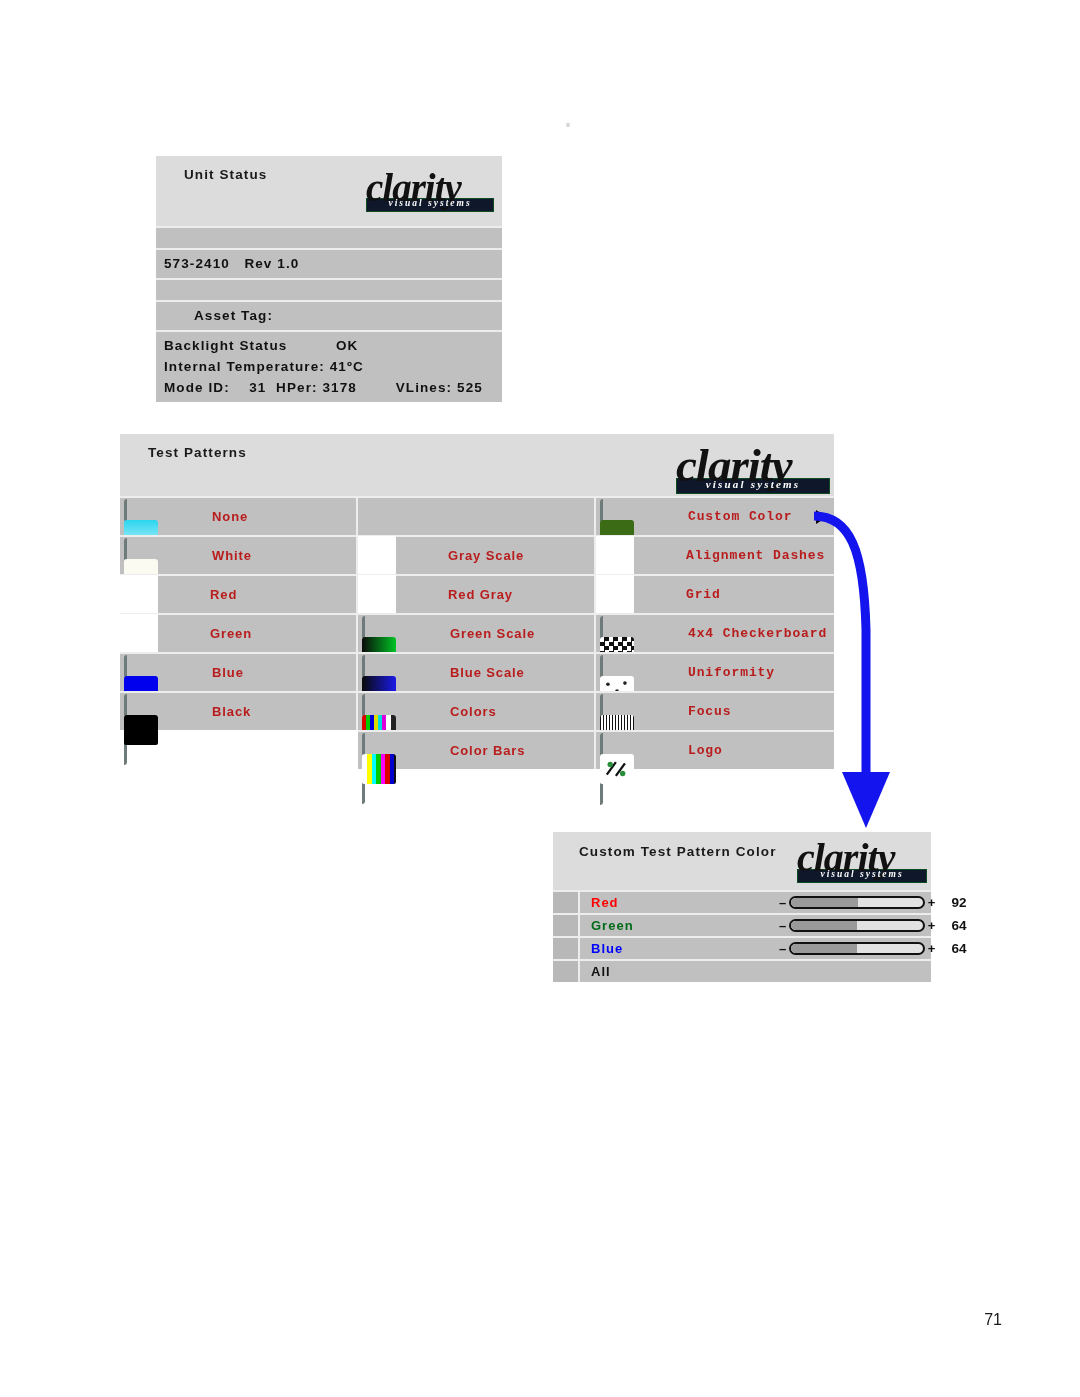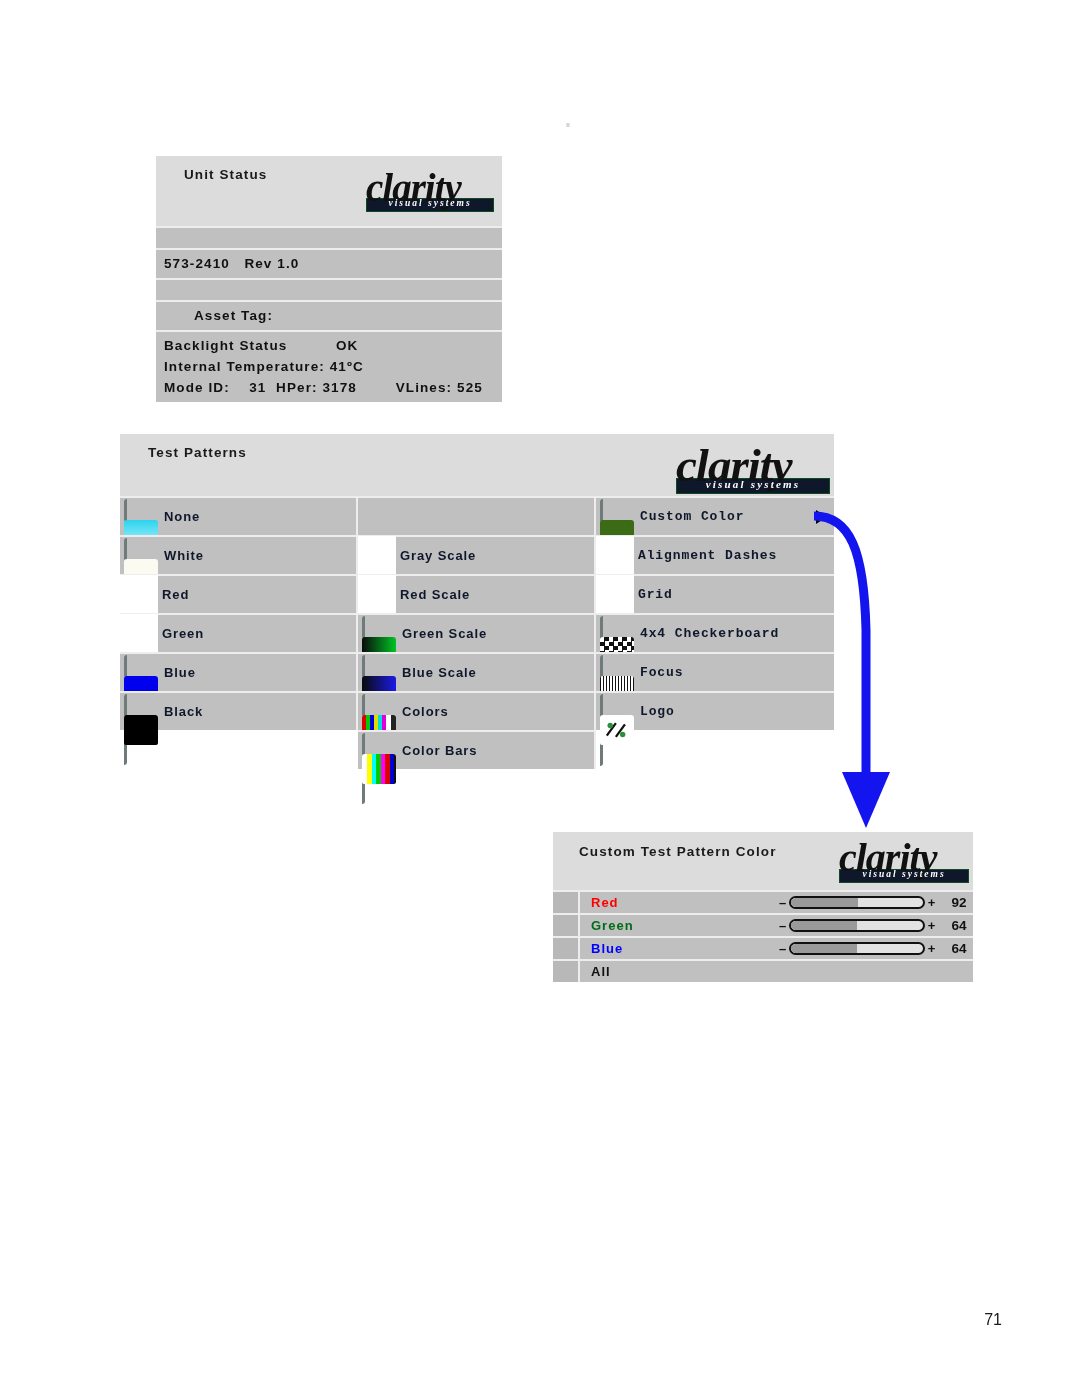--- a/index.html
+++ b/index.html
@@ -80,42 +80,42 @@
   .tp-cell.empty { }
   .tp-icon {
     width:34px; height:30px; margin-left:4px; margin-right:6px;
     flex:0 0 34px;
     position:relative;
   }
   
   .tp-icon.blank { background:#ffffff; width:38px; height:39px; margin:0 4px 0 0; flex:0 0 38px; }
   .tp-icon.none-ph { width:38px; height:39px; background:transparent; flex:0 0 38px; margin:0;}
   .tp-label {
-    font-size:13px; font-weight:bold; color:#0f172a;
-    letter-spacing:.9px; white-space:nowrap;
+    font-size:13px; font-weight:bold; color:#b91c1c;
+    letter-spacing:.9px; white-space:nowrap;margin-left:48px;
   }
   .tp-arrow {
     position:absolute; right:7px; top:50%; transform:translateY(-50%);
     width:0; height:0;
     border-left:11px solid #000; border-top:7px solid transparent; border-bottom:7px solid transparent;
   }
   
   .mon {
     width:34px; height:30px; position:relative;
     background:#6f7a7a;
     border-radius:5px 5px 4px 4px;
     padding:3px;
   }
   .mon > .scr {
     width:100%; height:100%; border-radius:3px 3px 2px 2px;
     overflow:hidden; position:relative; display:block;
   }
 
   
-  #custom-color { left:553px; top:832px; width:420px; }
+  #custom-color { left:553px; top:832px; width:378px; }
   #custom-color .panel-head { height:58px; }
   #custom-color .panel-title { padding:12px 0 0 26px; }
   #custom-color .logo { right:4px; top:6px; width:130px; }
   #custom-color .logo .word { font-size:40px; }
   #custom-color .logo .bar { font-size:9.5px; letter-spacing:2px; margin-top:-9px; height:14px;}
   .cc-row {
     height:23px; background:#c0c0c0;
     border-top:2px solid #ededed;
     display:flex; align-items:center;
   }
@@ -216,21 +216,21 @@
         <div class="tp-cell empty">
           <span class="tp-icon none-ph"></span>
           <span class="tp-label"></span>
         </div>
         <div class="tp-cell">
           <span class="tp-icon blank"></span>
           <span class="tp-label">Gray Scale</span>
         </div>
         <div class="tp-cell">
           <span class="tp-icon blank"></span>
-          <span class="tp-label">Red Scale</span>
+          <span class="tp-label">Red Gray</span>
         </div>
         <div class="tp-cell">
           <span class="tp-icon"><span class="mon"><span class="scr" style="background: linear-gradient(90deg, rgb(10, 10, 10), rgb(0, 196, 37)), repeating-linear-gradient(90deg, rgba(0, 0, 0, 0.35) 0px, rgba(0, 0, 0, 0.35) 1px, transparent 1px, transparent 2px);"></span></span></span>
           <span class="tp-label">Green Scale</span>
         </div>
         <div class="tp-cell">
           <span class="tp-icon"><span class="mon"><span class="scr" style="background: linear-gradient(90deg, rgb(10, 10, 10), rgb(26, 26, 232)), repeating-linear-gradient(90deg, rgba(0, 0, 0, 0.35) 0px, rgba(0, 0, 0, 0.35) 1px, transparent 1px, transparent 2px);"></span></span></span>
           <span class="tp-label">Blue Scale</span>
         </div>
         <div class="tp-cell">
@@ -252,20 +252,30 @@
           <span class="tp-icon blank"></span>
           <span class="tp-label">Alignment Dashes</span>
         </div>
         <div class="tp-cell">
           <span class="tp-icon blank"></span>
           <span class="tp-label">Grid</span>
         </div>
         <div class="tp-cell">
           <span class="tp-icon"><span class="mon"><span class="scr" style="background: repeating-conic-gradient(rgb(17, 17, 17) 0%, rgb(17, 17, 17) 25%, rgb(255, 255, 255) 0%, rgb(255, 255, 255) 50%) 0% 0% / 9px 9px rgb(255, 255, 255);"></span></span></span>
           <span class="tp-label">4x4 Checkerboard</span>
+        </div>
+        <div class="tp-cell">
+          <span class="tp-icon"><span class="mon"><span class="scr" style="background: rgb(255, 255, 255);"><svg viewBox="0 0 30 26" style="width:100%;height:100%">
+                  <circle cx="7" cy="7" r="1.6" fill="#222"></circle>
+                  <circle cx="22" cy="6" r="1.6" fill="#222"></circle>
+                  <circle cx="15" cy="13" r="1.6" fill="#222"></circle>
+                  <circle cx="6" cy="19" r="1.6" fill="#222"></circle>
+                  <circle cx="23" cy="19" r="1.6" fill="#222"></circle>
+                </svg></span></span></span>
+          <span class="tp-label">Uniformity</span>
         </div>
         <div class="tp-cell">
           <span class="tp-icon"><span class="mon"><span class="scr" style="background: repeating-linear-gradient(90deg, rgb(17, 17, 17) 0px, rgb(17, 17, 17) 1px, rgb(255, 255, 255) 1px, rgb(255, 255, 255) 3px) 0% 0% / 100% 100%, repeating-linear-gradient(0deg, rgb(17, 17, 17) 0px, rgb(17, 17, 17) 1px, rgb(255, 255, 255) 1px, rgb(255, 255, 255) 3px) rgb(255, 255, 255);"></span></span></span>
           <span class="tp-label">Focus</span>
         </div>
         <div class="tp-cell">
           <span class="tp-icon"><span class="mon"><span class="scr" style="background: rgb(255, 255, 255);"><svg viewBox="0 0 30 26" style="width:100%;height:100%">
                   <path d="M6 18 L14 7" stroke="#111" stroke-width="2"></path>
                   <path d="M14 19 L22 8" stroke="#111" stroke-width="2"></path>
                   <circle cx="9" cy="9" r="2.4" fill="#2a8f3a"></circle>

